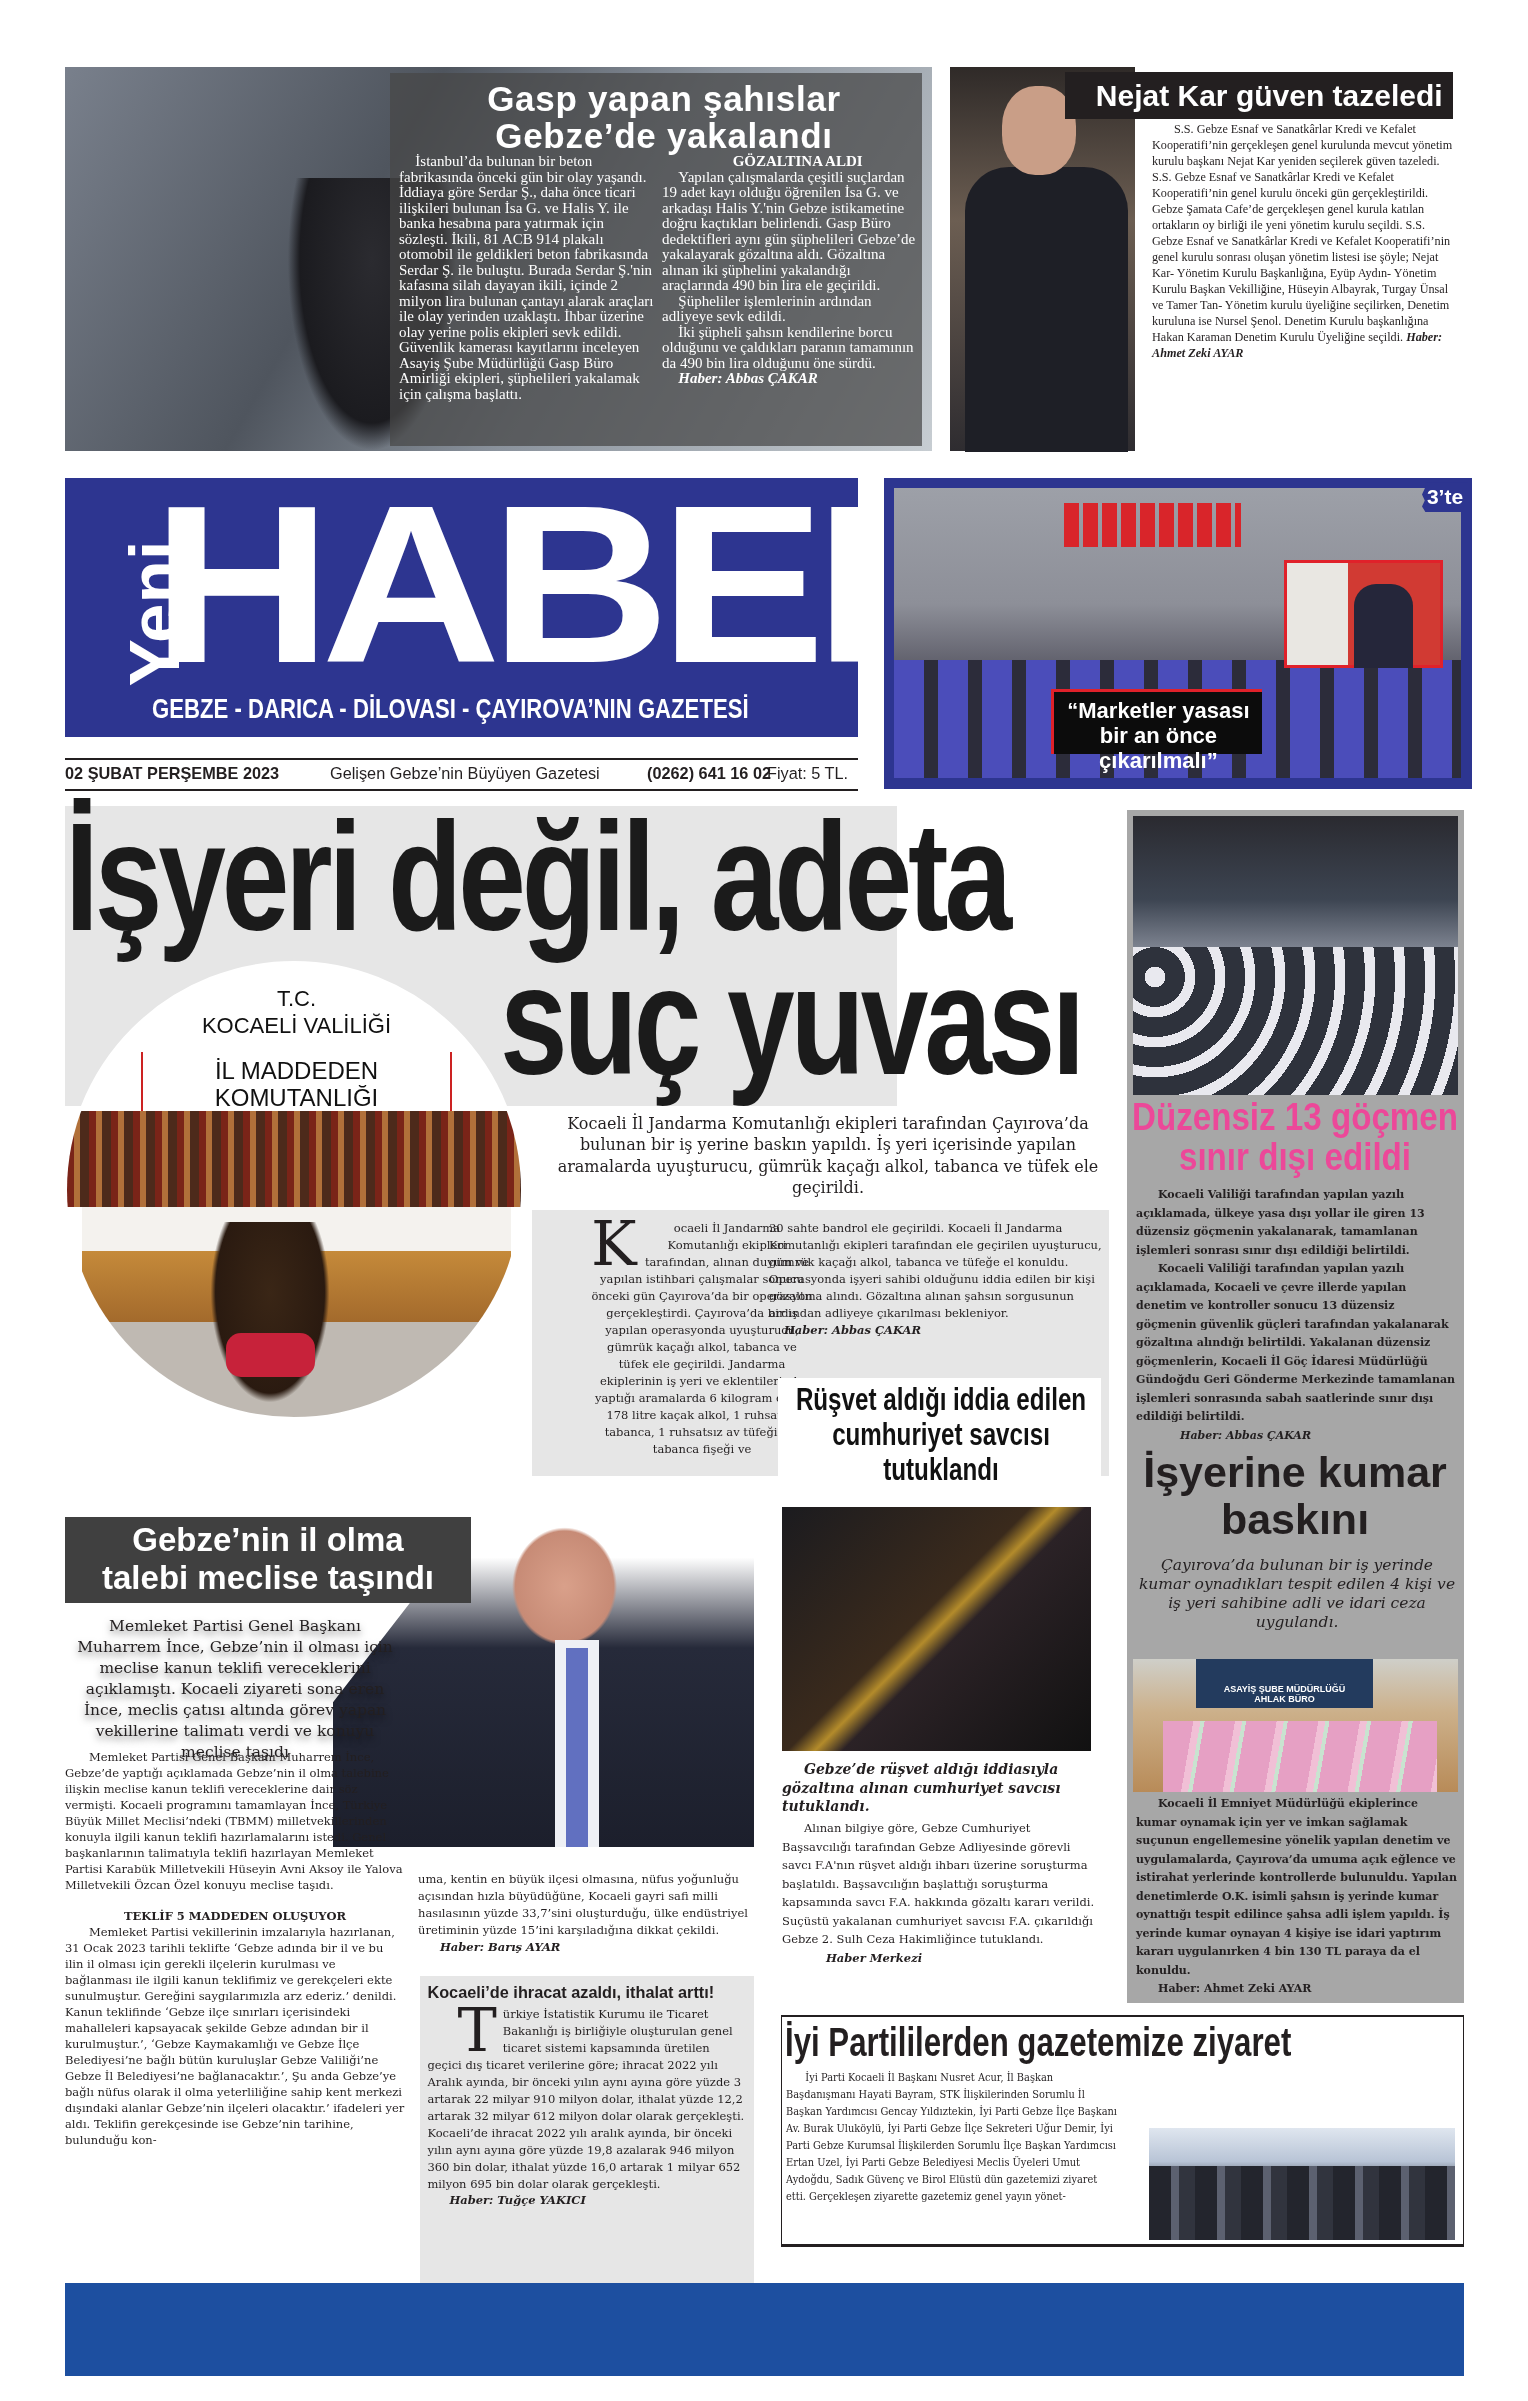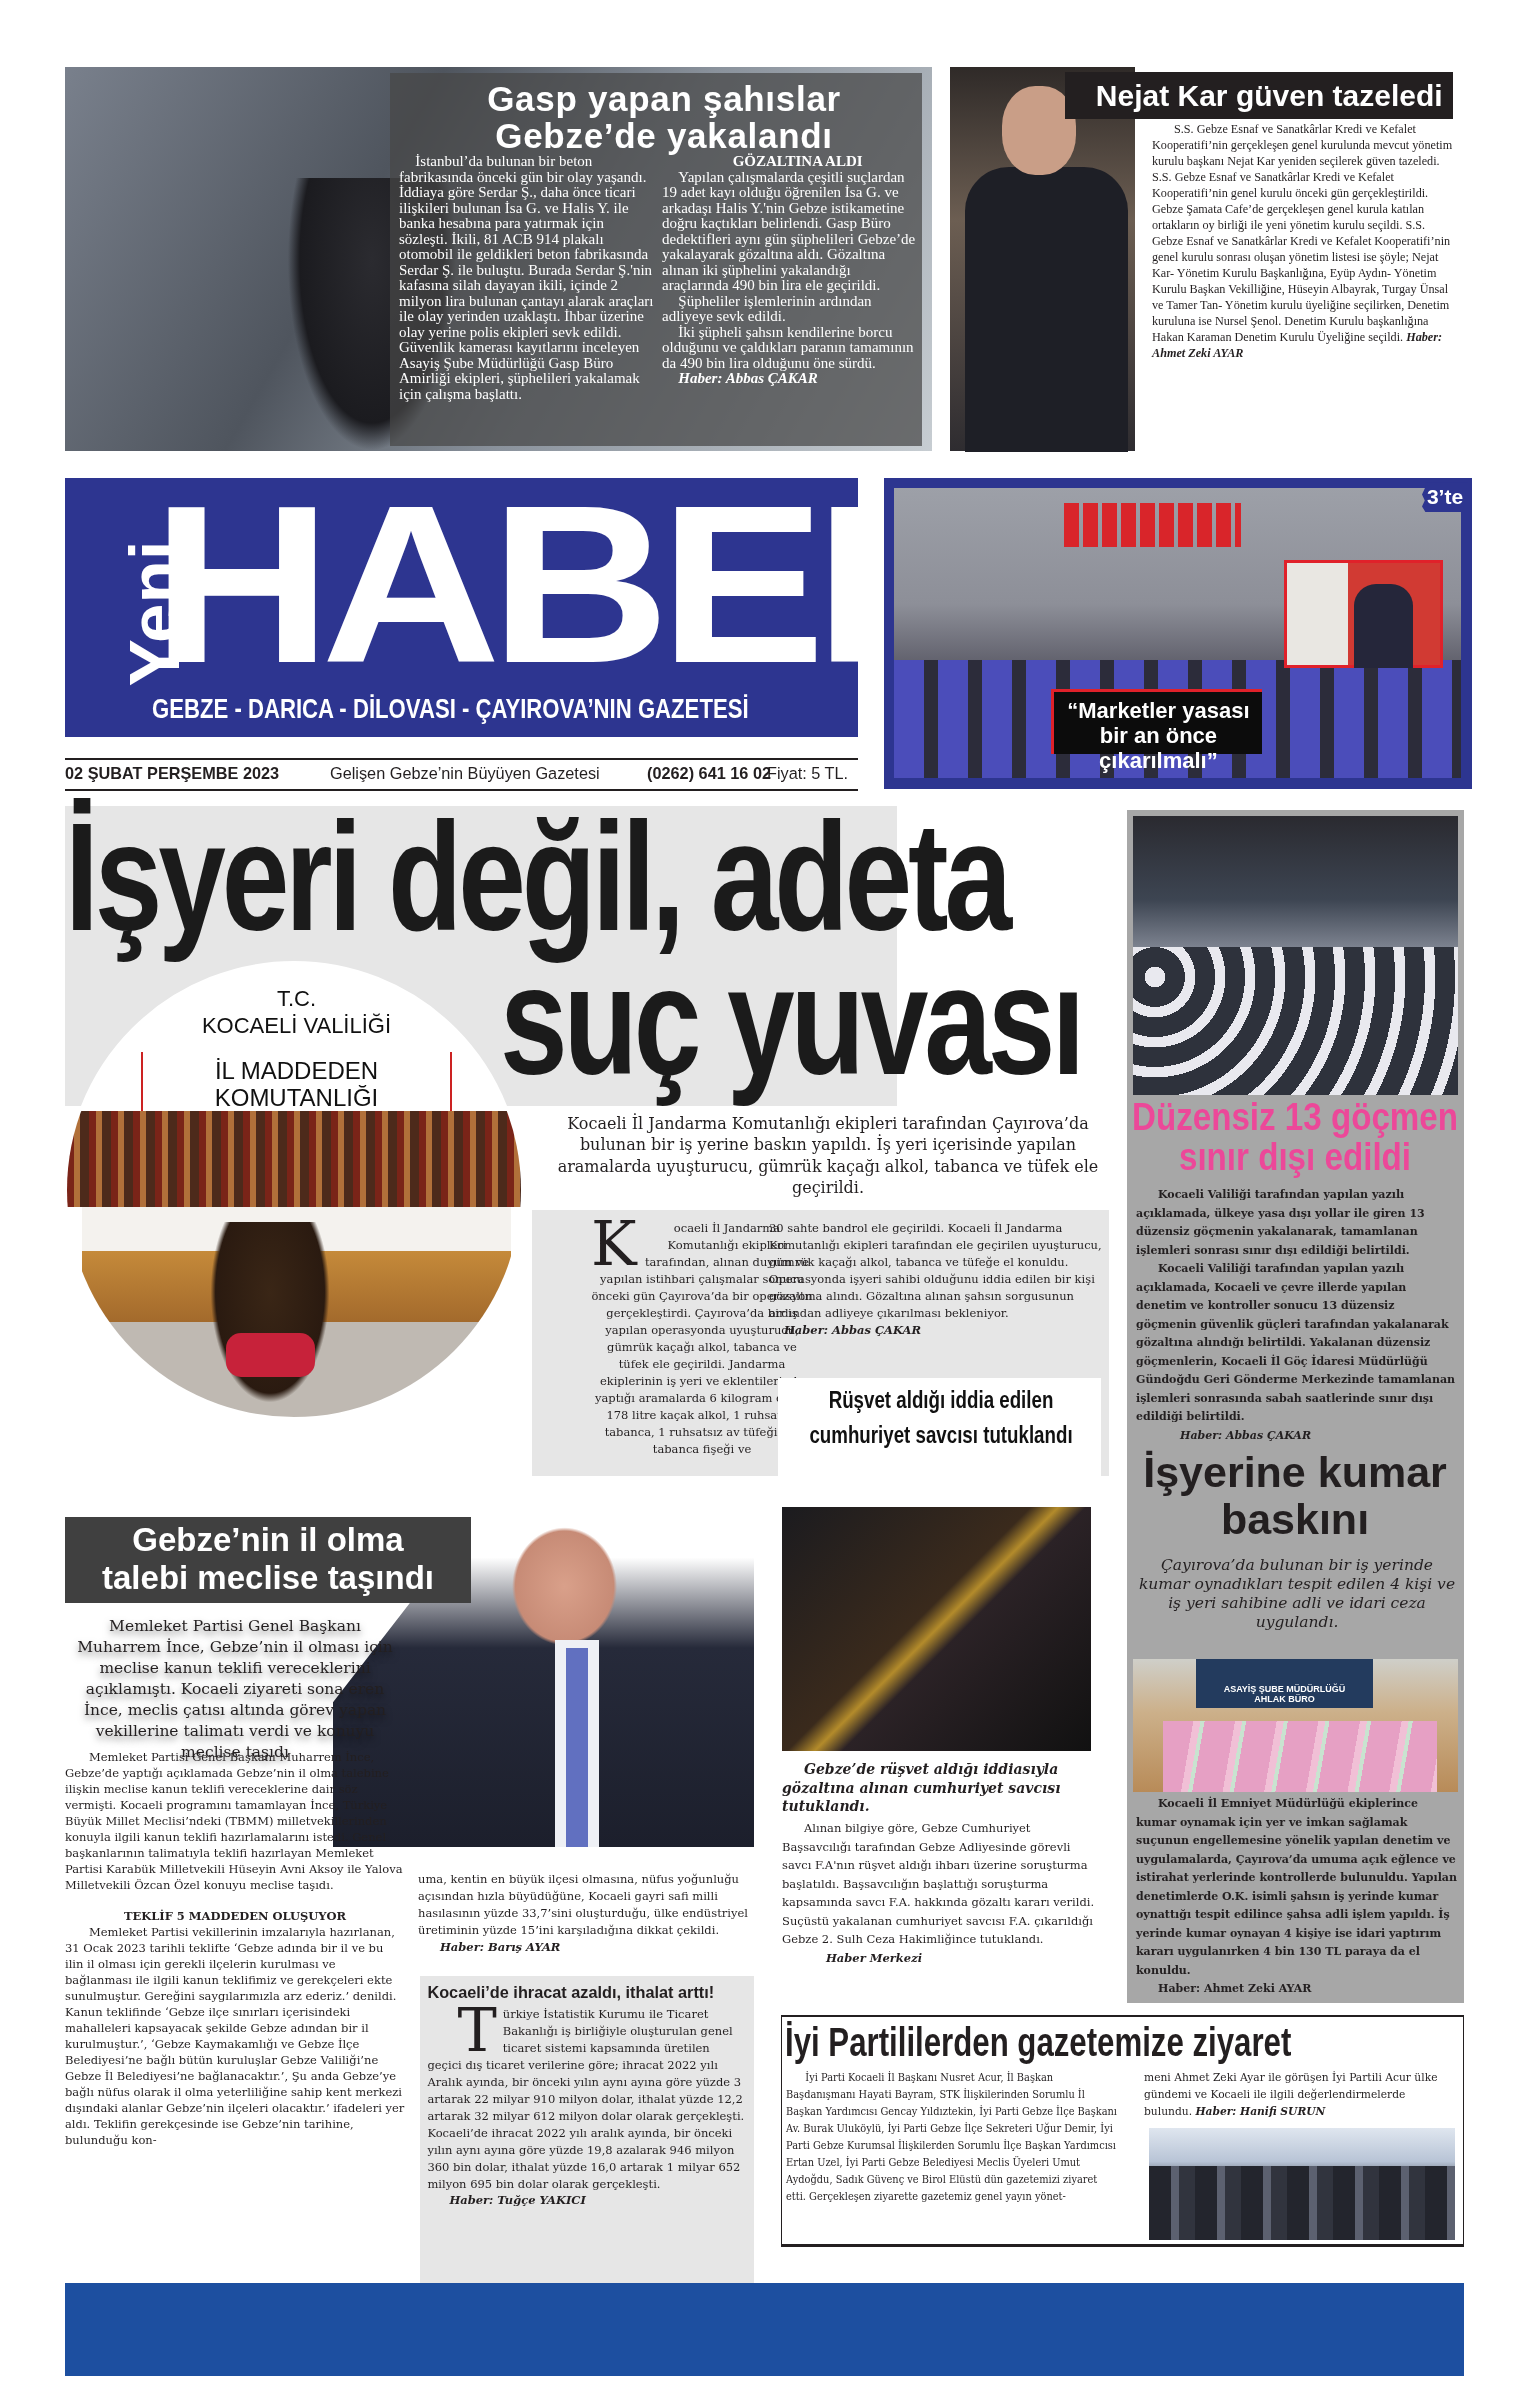--- a/index.html
+++ b/index.html
@@ -60,21 +60,21 @@
 #circle .vest{position:absolute;left:159px;top:370px;width:89px;height:44px;background:#c7223a;border-radius:15px}
 
 #lede{left:547px;top:1113px;width:562px;text-align:center;font-family:"DejaVu Serif",serif;font-size:16px;line-height:21.4px}
 #main-body{left:532px;top:1210px;width:577px;height:266px;background:#e6e6e6}
 #main-body .c1{position:absolute;left:59px;top:10.4px;width:222px;font-family:"DejaVu Serif",serif;font-size:11.5px;line-height:17px;text-align:center}
 #main-body .drop{float:left;font-size:61px;line-height:47px;padding-right:4.4px;font-family:"DejaVu Serif",serif}
 #main-body .c2{position:absolute;left:237px;top:10.4px;width:333px;font-family:"DejaVu Serif",serif;font-size:11.5px;line-height:17px}
 #main-body .by{font-weight:bold;font-style:italic;padding-left:15px}
 
 
-#rusvet-head{left:778px;top:1378px;width:323px;height:118px;background:#fff;text-align:center;font-family:"Liberation Sans",sans-serif;font-weight:bold;font-size:24px;line-height:35px;padding-top:4.4px;color:#111}
+#rusvet-head{left:778px;top:1378px;width:323px;height:118px;background:#fff;text-align:center;font-family:"Liberation Sans",sans-serif;font-weight:bold;font-size:31px;line-height:35px;padding-top:4.4px;color:#111}
 #rusvet-head .inner{display:inline-block;transform:scaleX(.78);transform-origin:center top;width:414px;margin-left:-44px}
 #rusvet-photo{left:782px;top:1507px;width:309px;height:244px;background:linear-gradient(135deg,#1b1b1f 0%,#3a2a1c 45%,#b38b2b 50%,#2b2226 55%,#111 100%)}
 #rusvet-caption{left:782px;top:1760px;width:318px;font-family:"DejaVu Serif",serif;font-size:14px;line-height:18.5px;font-weight:bold;font-style:italic}
 #rusvet-body{left:782px;top:1819px;width:318px;font-family:"DejaVu Serif",serif;font-size:11.5px;line-height:18.5px}
 #rusvet-body p{text-indent:22px}
 #rusvet-body .by{font-weight:bold;font-style:italic;padding-left:22px}
 
 
 #gray{left:1127px;top:810px;width:337px;height:1193px;background:#a7a7a7}
 #gocmen-photo{left:1133px;top:816px;width:325px;height:279px;background:linear-gradient(180deg,#2a2a30 0,#3d4552 30%,#9a9fac 55%,#4d525c 100%)}
@@ -254,20 +254,19 @@
   <h3>Kocaeli’de ihracat azaldı, ithalat arttı!</h3>
   <div class="t"><span class="drop">T</span><span>ürkiye İstatistik Kurumu ile Ticaret Bakanlığı iş birliğiyle oluşturulan genel ticaret sistemi kapsamında üretilen geçici dış ticaret verilerine göre; ihracat 2022 yılı Aralık ayında, bir önceki yılın aynı ayına göre yüzde 3 artarak 22 milyar 910 milyon dolar, ithalat yüzde 12,2 artarak 32 milyar 612 milyon dolar olarak gerçekleşti. Kocaeli’de ihracat 2022 yılı aralık ayında, bir önceki yılın aynı ayına göre yüzde 19,8 azalarak 946 milyon 360 bin dolar, ithalat yüzde 16,0 artarak 1 milyar 652 milyon 695 bin dolar olarak gerçekleşti.</span></div>
   <div class="by">Haber: Tuğçe YAKICI</div>
 </div>
 
 <div id="iyi" class="abs">
   <h3>İyi Partililerden gazetemize ziyaret</h3>
   <div class="c1">
       <p>İyi Parti Kocaeli İl Başkanı Nusret Acur, İl Başkan Başdanışmanı Hayati Bayram, STK İlişkilerinden Sorumlu İl Başkan Yardımcısı Gencay Yıldıztekin, İyi Parti Gebze İlçe Başkanı Av. Burak Uluköylü, İyi Parti Gebze İlçe Sekreteri Uğur Demir, İyi Parti Gebze Kurumsal İlişkilerden Sorumlu İlçe Başkan Yardımcısı Ertan Uzel, İyi Parti Gebze Belediyesi Meclis Üyeleri Umut Aydoğdu, Sadık Güvenç ve Birol Elüstü dün gazetemizi ziyaret etti. Gerçekleşen ziyarette gazetemiz genel yayın yönet-</p>
     </div>
-  <div class="c2"><span>meni Ahmet Zeki Ayar ile görüşen İyi Partili Acur ülke gündemi ve Kocaeli ile ilgili değerlendirmelerde bulundu.</span> <b>Haber: Hanifi SURUN</b></div>
   <div class="ph">
       <div class="people"></div>
     </div>
 </div>
 
 <div id="footer" class="abs"></div>
 
 
 </body></html>

